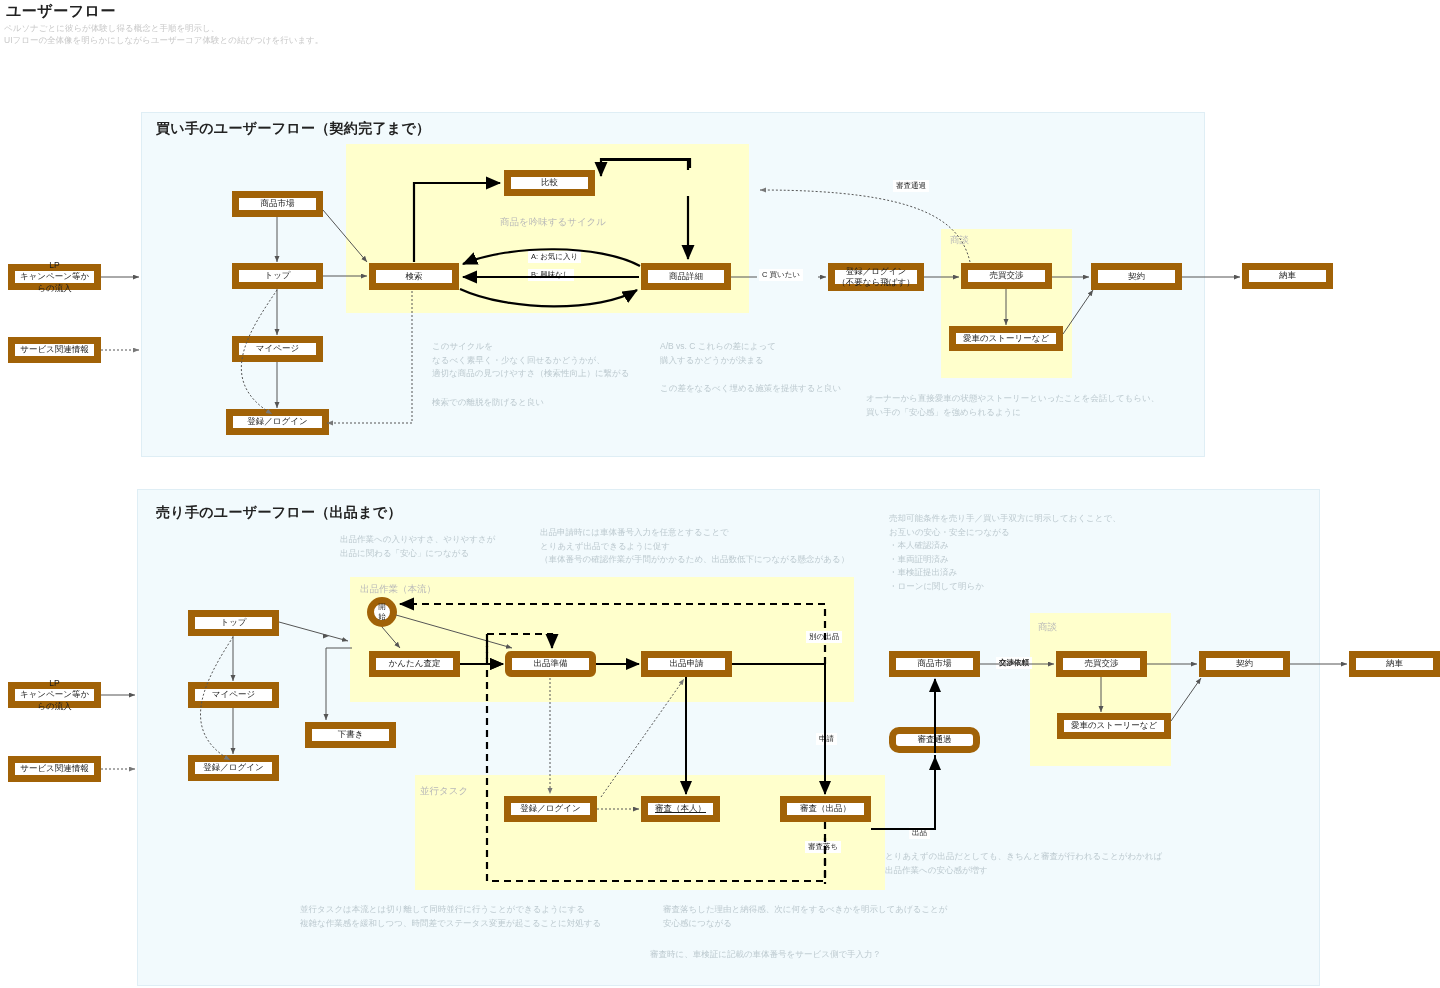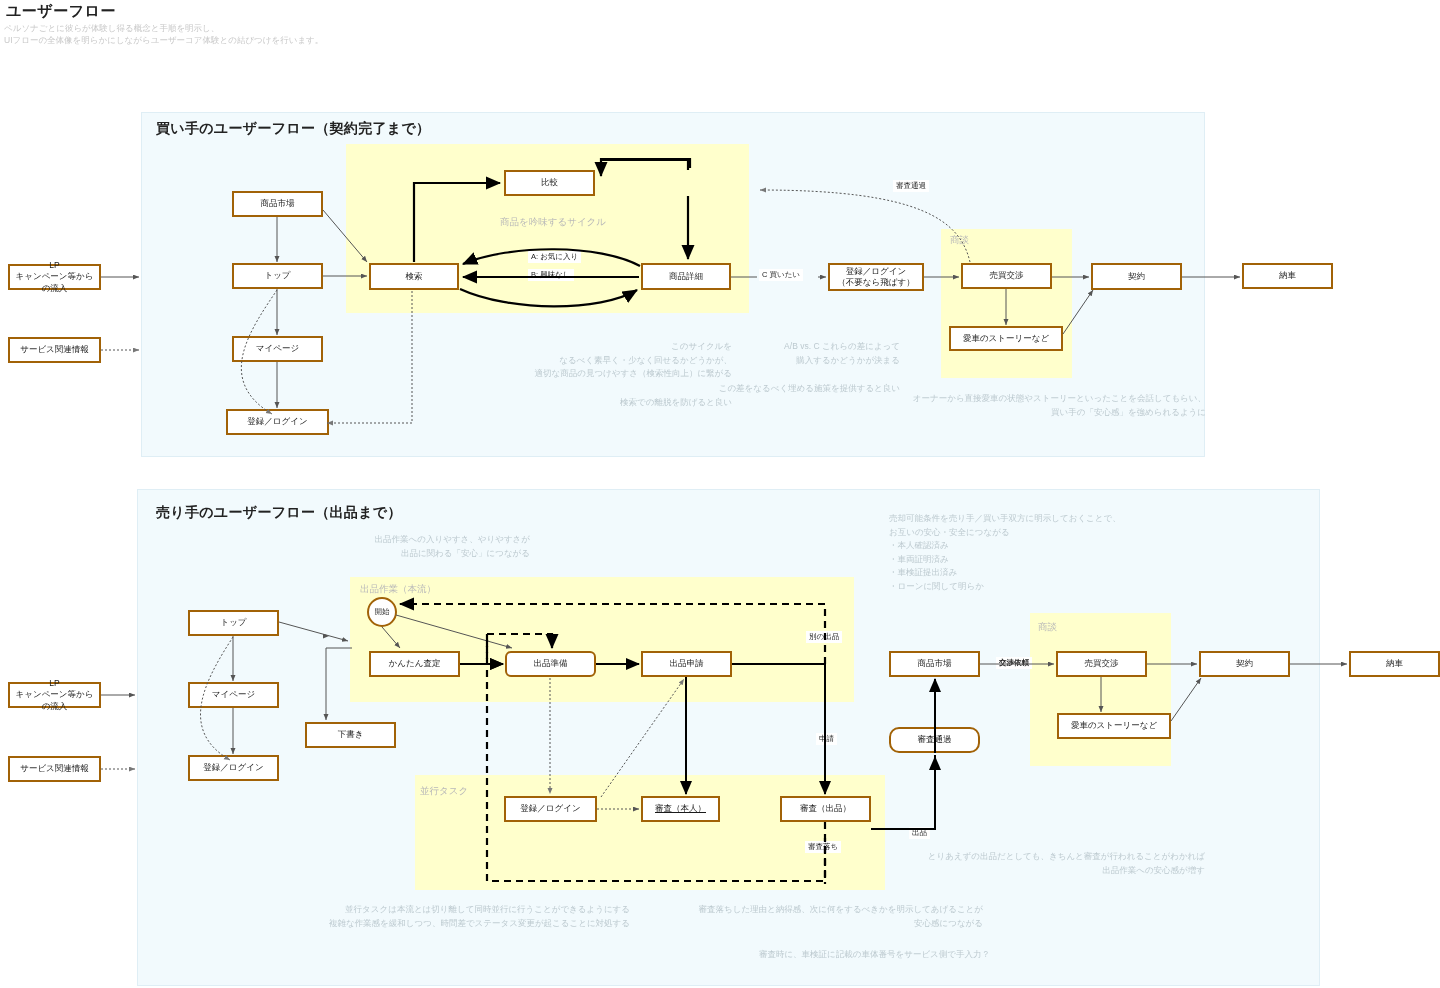--- a/index.html
+++ b/index.html
@@ -48,21 +48,21 @@
   }
   .group-label {
     position: absolute;
     font-size: 9.5px; color: #b9b9b9;
   }
 
   
   .node {
     position: absolute;
     background: #ffffff;
-    border: 2px solid #a16207;
+    border: 7px solid #a16207;
     display: flex; align-items: center; justify-content: center;
     text-align: center;
     font-size: 8.5px; color: #1a1a1a;
     line-height: 1.35;
     white-space: pre-line;
     padding: 1px 2px;
   }
   .node.circle {
     border-radius: 50%;
     font-size: 7.5px;
@@ -77,21 +77,21 @@
     white-space: nowrap;
   }
 
   
   .note {
     position: absolute;
     font-size: 8.5px; color: #bcc9cf;
     line-height: 1.6;
     white-space: pre-line;
   }
-  .note.center { text-align: right; }
+  .note.center { text-align: left; }
   .note.left   { text-align: left; }
 
   
   svg.edges {
     position: absolute; left: 0; top: 0;
     width: 1440px; height: 988px;
     pointer-events: none;
     overflow: visible;
   }
 </style>
@@ -187,20 +187,23 @@
   <div class="node" style="left:1349px; top:651px; width:91px; height:26px;">納車</div>
 
   <div class="elabel" style="left:806px; top:631px;">別の出品</div>
   <div class="elabel" style="left:816px; top:733px;">申請</div>
   <div class="elabel" style="left:805px; top:841px;">審査落ち</div>
   <div class="elabel" style="left:909px; top:827px;">出品</div>
   <div class="elabel" style="left:996px; top:657px;font-weight:bold;">交渉依頼</div>
 
   <div class="note center" style="left:340px; top:533px; width:190px;">出品作業への入りやすさ、やりやすさが
 出品に関わる「安心」につながる</div>
+  <div class="note center" style="left:540px; top:526px; width:320px;">出品申請時には車体番号入力を任意とすることで
+とりあえず出品できるように促す
+（車体番号の確認作業が手間がかかるため、出品数低下につながる懸念がある）</div>
   <div class="note left" style="left:889px; top:512px; width:330px;">売却可能条件を売り手／買い手双方に明示しておくことで、
 お互いの安心・安全につながる
 ・本人確認済み
 ・車両証明済み
 ・車検証提出済み
 ・ローンに関して明らか</div>
   <div class="note center" style="left:885px; top:850px; width:320px;">とりあえずの出品だとしても、きちんと審査が行われることがわかれば
 出品作業への安心感が増す</div>
   <div class="note center" style="left:300px; top:903px; width:330px;">並行タスクは本流とは切り離して同時並行に行うことができるようにする
 複雑な作業感を緩和しつつ、時間差でステータス変更が起こることに対処する</div>

